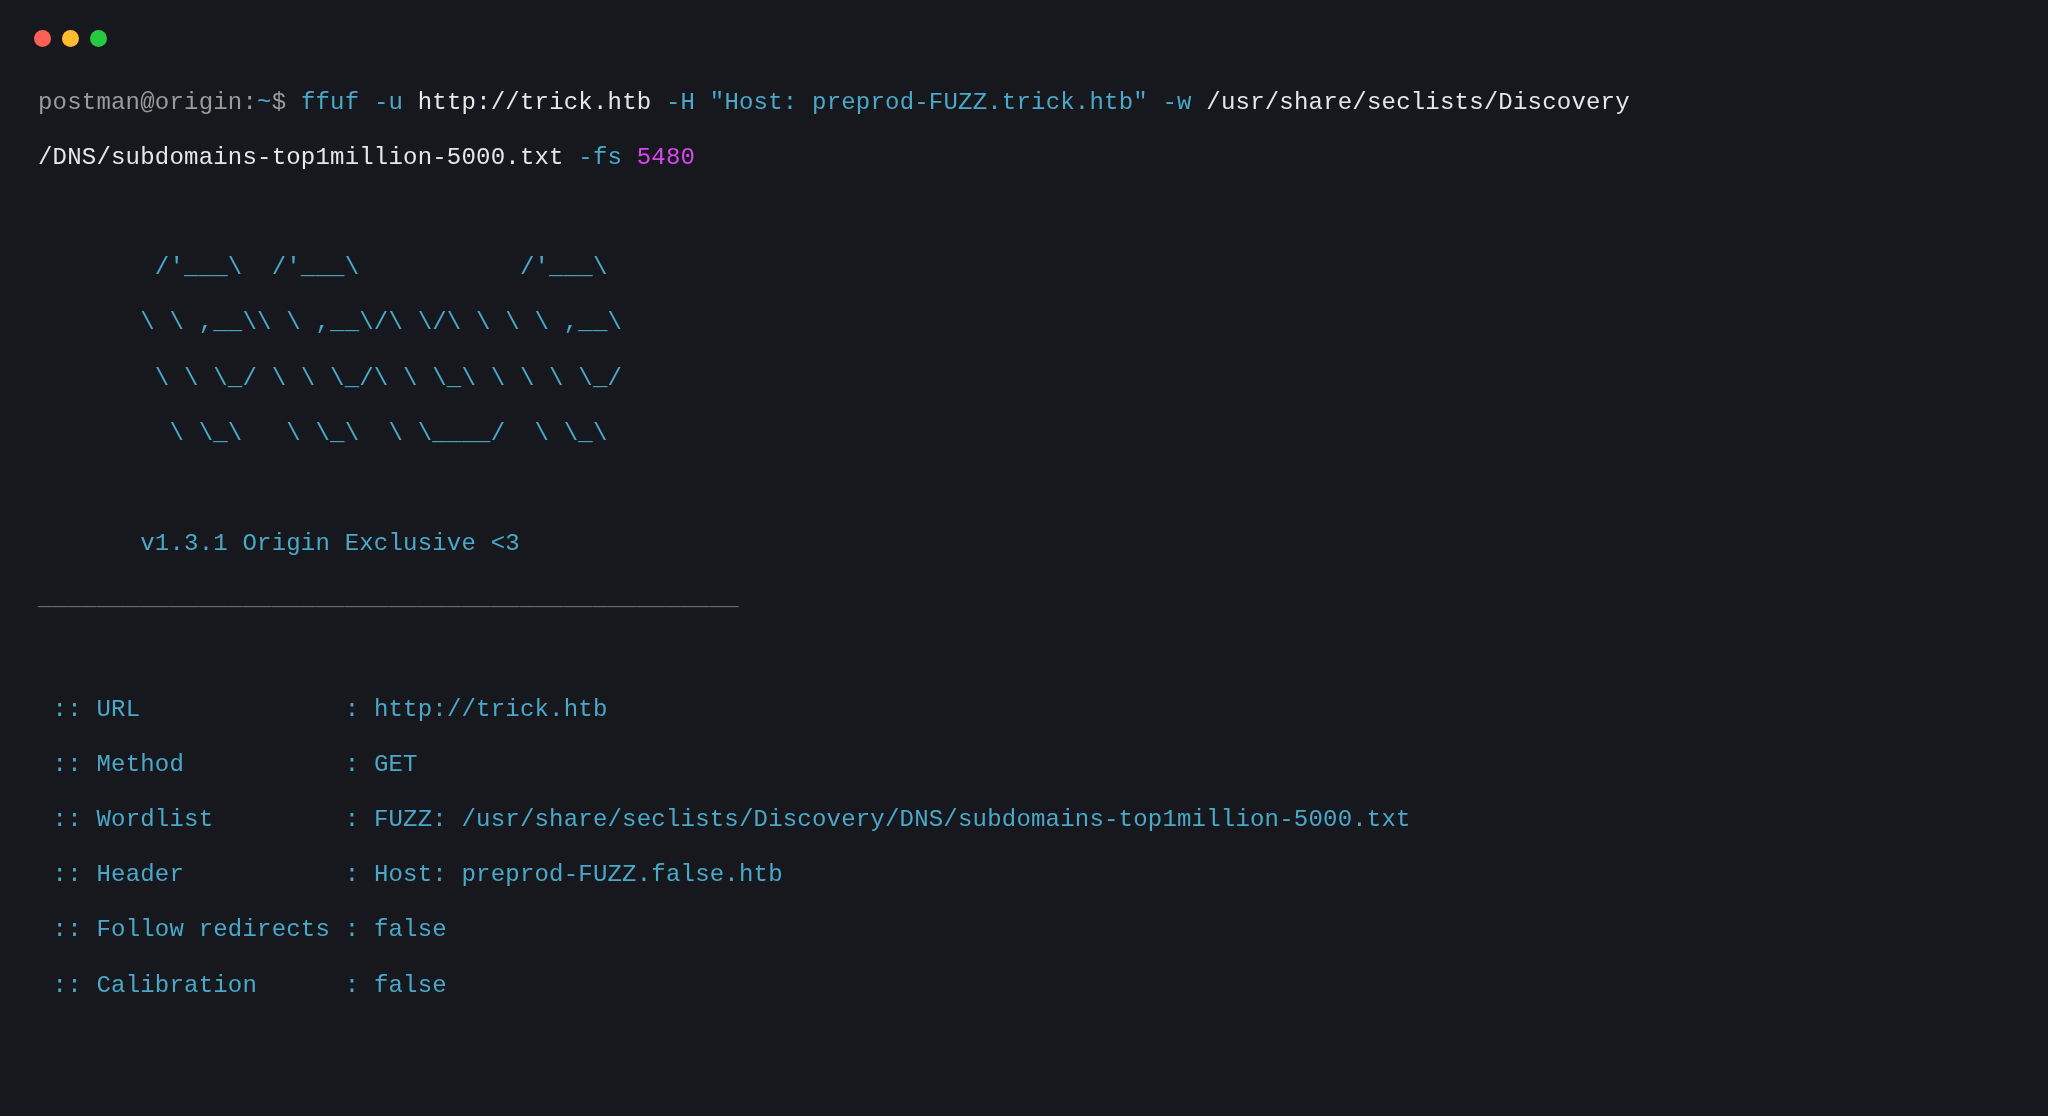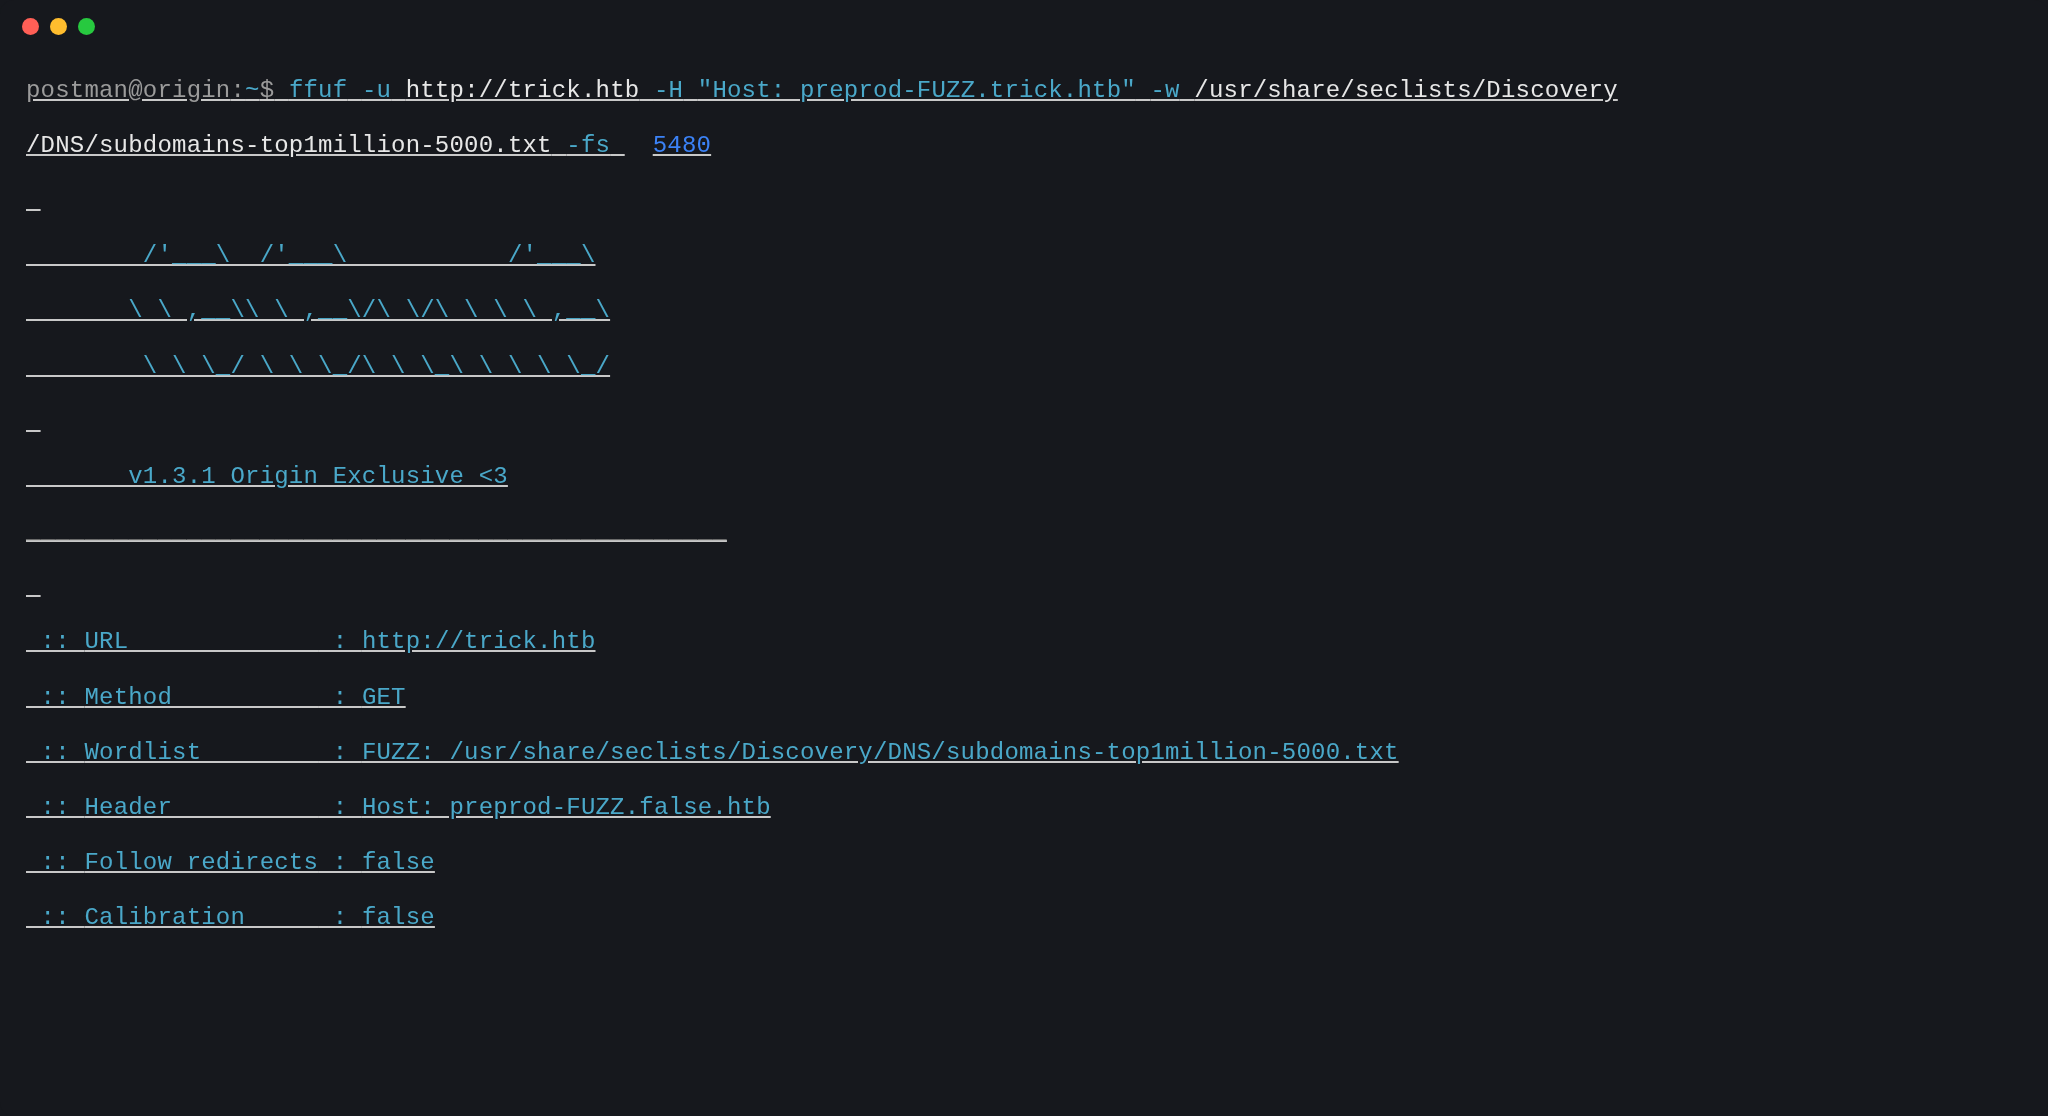--- a/index.html
+++ b/index.html
@@ -11,22 +11,21 @@
     font-size: 24px;
     line-height: 1.15;
     color: #c8c8c8;
     overflow: hidden;
   }
   .window {
     width: 100%;
     height: 100%;
     background: #16181d;
     border-radius: 14px;
-    padding: 0;
-    text-decoration: underline;
+    padding: 12px;
   }
   .titlebar {
     display: flex;
     align-items: center;
     gap: 11px;
     padding: 18px 22px 14px 22px;
   }
   .traffic-light {
     width: 17px; height: 17px; border-radius: 50%;
     display: inline-block;
@@ -35,21 +34,21 @@
   .yellow { background: #ffbd2e; }
   .green { background: #27c93f; }
   .term {
     padding: 0 26px 0 26px;
     white-space: pre;
     letter-spacing: 0.2px;
   }
   .gray   { color: #9b9b9b; }
   .white  { color: #e7e7e7; }
   .cyan   { color: #4aa8c9; }   
-  .redtxt { color: #3b82f6; margin-left: 28px; }
+  .redtxt { color: #d946ef; }
   .dim    { color: #6e6e6e; }
   .row { display: block; }
 </style>
 </head>
 <body>
 
 <div class="window">
 
   <div class="titlebar">
     <span class="traffic-light red"></span>
@@ -57,20 +56,21 @@
     <span class="traffic-light green"></span>
   </div>
 
   <div class="term">
 <span class="row"><span class="gray">postman@origin</span><span class="gray">:</span><span class="cyan">~</span><span class="gray">$</span><span> </span><span class="cyan">ffuf</span><span> </span><span class="cyan">-u</span><span> </span><span class="white">http://trick.htb</span><span> </span><span class="cyan">-H</span><span> </span><span class="cyan">"Host: preprod-FUZZ.trick.htb"</span><span> </span><span class="cyan">-w</span><span> </span><span class="white">/usr/share/seclists/Discovery</span></span>
 <span class="row"><span class="white">/DNS/subdomains-top1million-5000.txt</span><span> </span><span class="cyan">-fs</span><span> </span><span class="redtxt">5480</span></span>
 <span class="row"> </span>
 <span class="row cyan">        /'___\  /'___\           /'___\</span>
 <span class="row cyan">       \ \ ,__\\ \ ,__\/\ \/\ \ \ \ ,__\</span>
 <span class="row cyan">        \ \ \_/ \ \ \_/\ \ \_\ \ \ \ \_/</span>
+<span class="row cyan">         \ \_\   \ \_\  \ \____/  \ \_\</span>
 <span class="row"> </span>
 <span class="row cyan">       v1.3.1 Origin Exclusive &lt;3</span>
 <span class="row dim">________________________________________________</span>
 <span class="row"> </span>
 <span class="row cyan"><span> :: </span><span>URL             </span><span> : </span><span>http://trick.htb</span></span>
 <span class="row cyan"><span> :: </span><span>Method          </span><span> : </span><span>GET</span></span>
 <span class="row cyan"><span> :: </span><span>Wordlist        </span><span> : </span><span>FUZZ: /usr/share/seclists/Discovery/DNS/subdomains-top1million-5000.txt</span></span>
 <span class="row cyan"><span> :: </span><span>Header          </span><span> : </span><span>Host: preprod-FUZZ.false.htb</span></span>
 <span class="row cyan"><span> :: </span><span>Follow redirects</span><span> : </span><span>false</span></span>
 <span class="row cyan"><span> :: </span><span>Calibration     </span><span> : </span><span>false</span></span>

